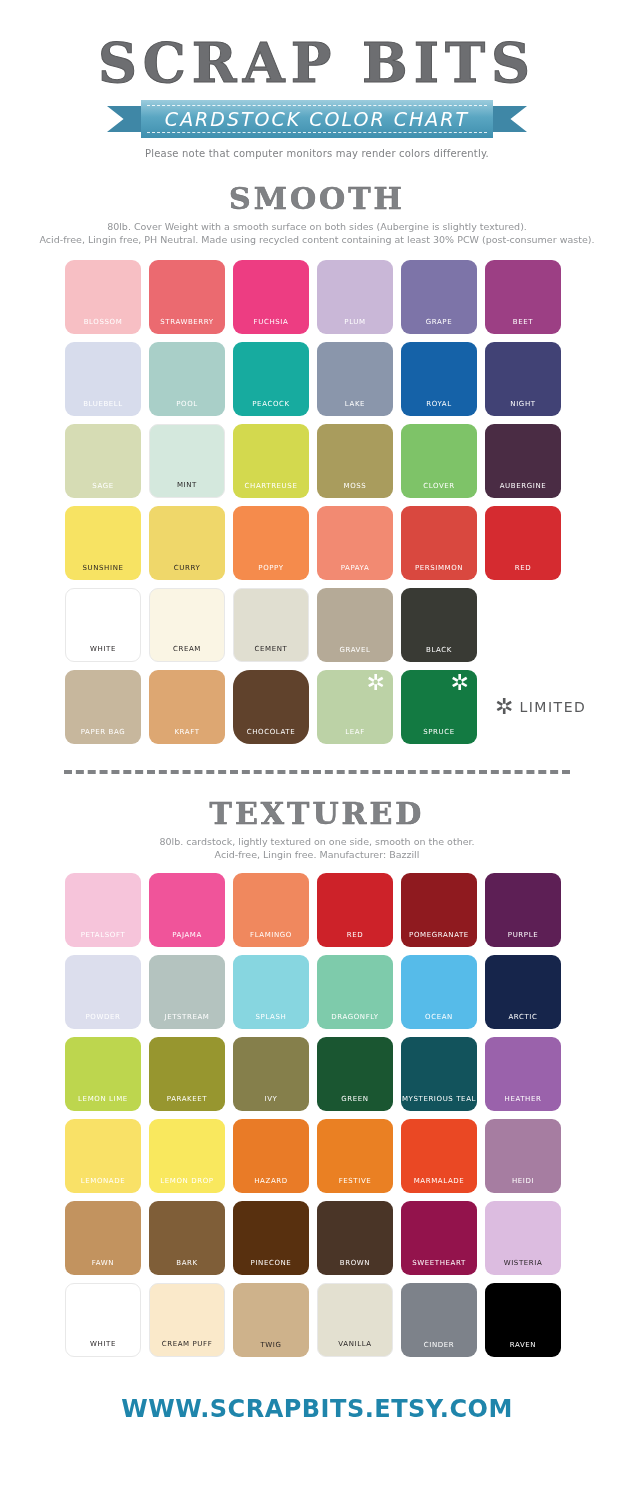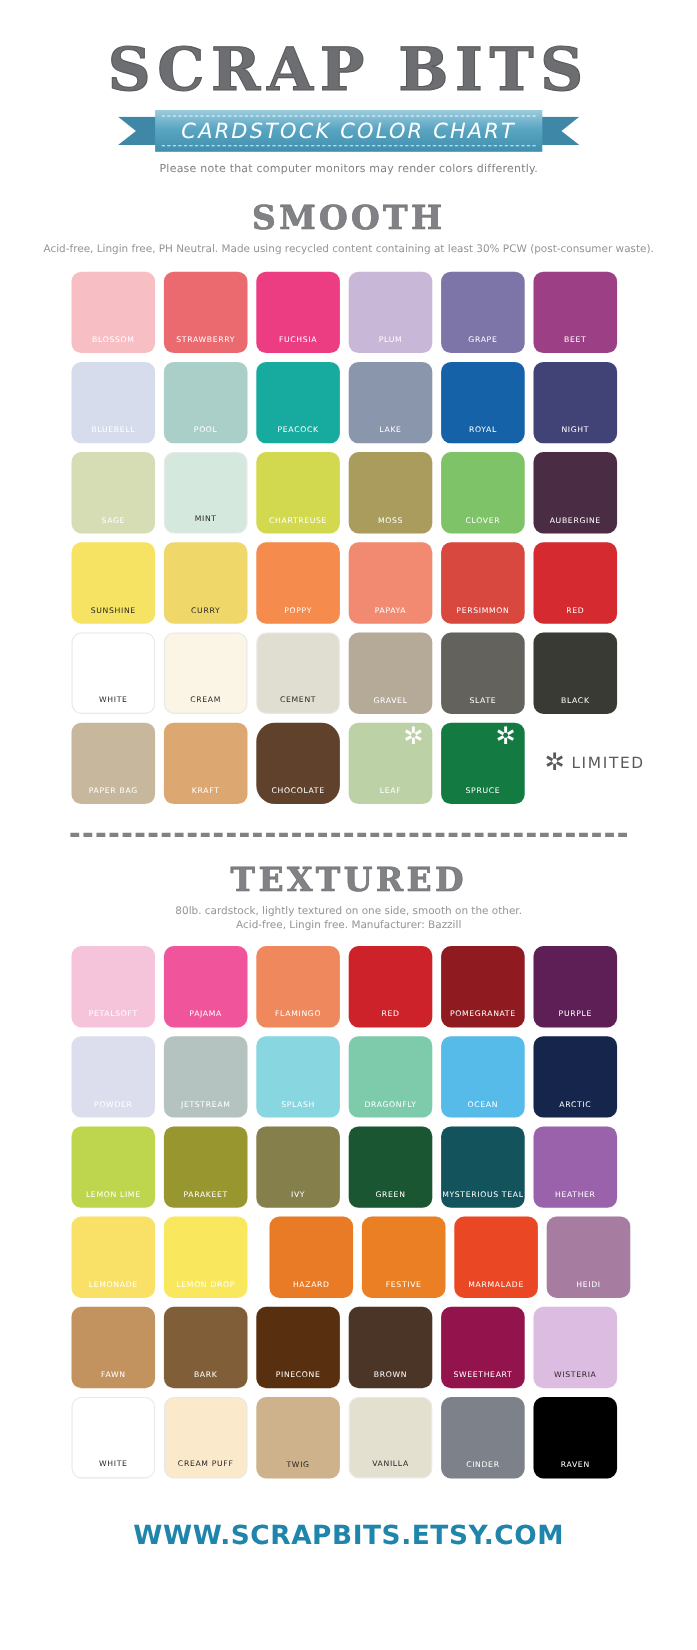--- a/index.html
+++ b/index.html
@@ -230,20 +230,21 @@
       <span class="ribbon-text">CARDSTOCK COLOR CHART</span>
     </div>
   </div>
 
   <div class="ribbon-note">Please note that computer monitors may render colors differently.</div>
 </div>
 
 <div class="section">
   <div class="section-title">SMOOTH</div>
   <div class="section-desc">
+    <div>80lb. Cover Weight with a smooth surface on both sides (Aubergine is slightly textured).</div>
     <div>Acid-free, Lingin free, PH Neutral.  Made using recycled content containing at least 30% PCW (post-consumer waste).</div>
   </div>
   <div class="grid" id="grid-smooth">
       <div class="row">
         <div class="swatch" style="background: rgb(247, 191, 196);">
           <div class="swatch-label">BLOSSOM</div>
         </div>
         <div class="swatch" style="background: rgb(235, 106, 112);">
           <div class="swatch-label">STRAWBERRY</div>
         </div>
@@ -325,23 +326,20 @@
           <div class="swatch-label dark">WHITE</div>
         </div>
         <div class="swatch bordered" style="background: rgb(250, 245, 228);">
           <div class="swatch-label dark">CREAM</div>
         </div>
         <div class="swatch bordered" style="background: rgb(224, 222, 208);">
           <div class="swatch-label dark">CEMENT</div>
         </div>
         <div class="swatch" style="background: rgb(181, 170, 151);">
           <div class="swatch-label">GRAVEL</div>
-        </div>
-        <div class="swatch" style="background: rgb(99, 98, 93);">
-          <div class="swatch-label">SLATE</div>
         </div>
         <div class="swatch" style="background: rgb(57, 58, 52);">
           <div class="swatch-label">BLACK</div>
         </div>
       </div>
       <div class="row">
         <div class="swatch" style="background: rgb(199, 183, 157);">
           <div class="swatch-label">PAPER BAG</div>
         </div>
         <div class="swatch" style="background: rgb(221, 167, 114);">
@@ -435,21 +433,21 @@
           <div class="swatch-label">HEATHER</div>
         </div>
       </div>
       <div class="row">
         <div class="swatch" style="background: rgb(249, 225, 103);">
           <div class="swatch-label">LEMONADE</div>
         </div>
         <div class="swatch" style="background: rgb(249, 232, 94);">
           <div class="swatch-label">LEMON DROP</div>
         </div>
-        <div class="swatch" style="background: rgb(233, 123, 39); margin-left: 12px;">
+        <div class="swatch" style="background: rgb(233, 123, 39);">
           <div class="swatch-label">HAZARD</div>
         </div>
         <div class="swatch" style="background: rgb(234, 128, 35); padding-left: 36px;">
           <div class="swatch-label">FESTIVE</div>
         </div>
         <div class="swatch" style="background: rgb(234, 72, 36);">
           <div class="swatch-label">MARMALADE</div>
         </div>
         <div class="swatch" style="background: rgb(166, 125, 161);">
           <div class="swatch-label">HEIDI</div>

